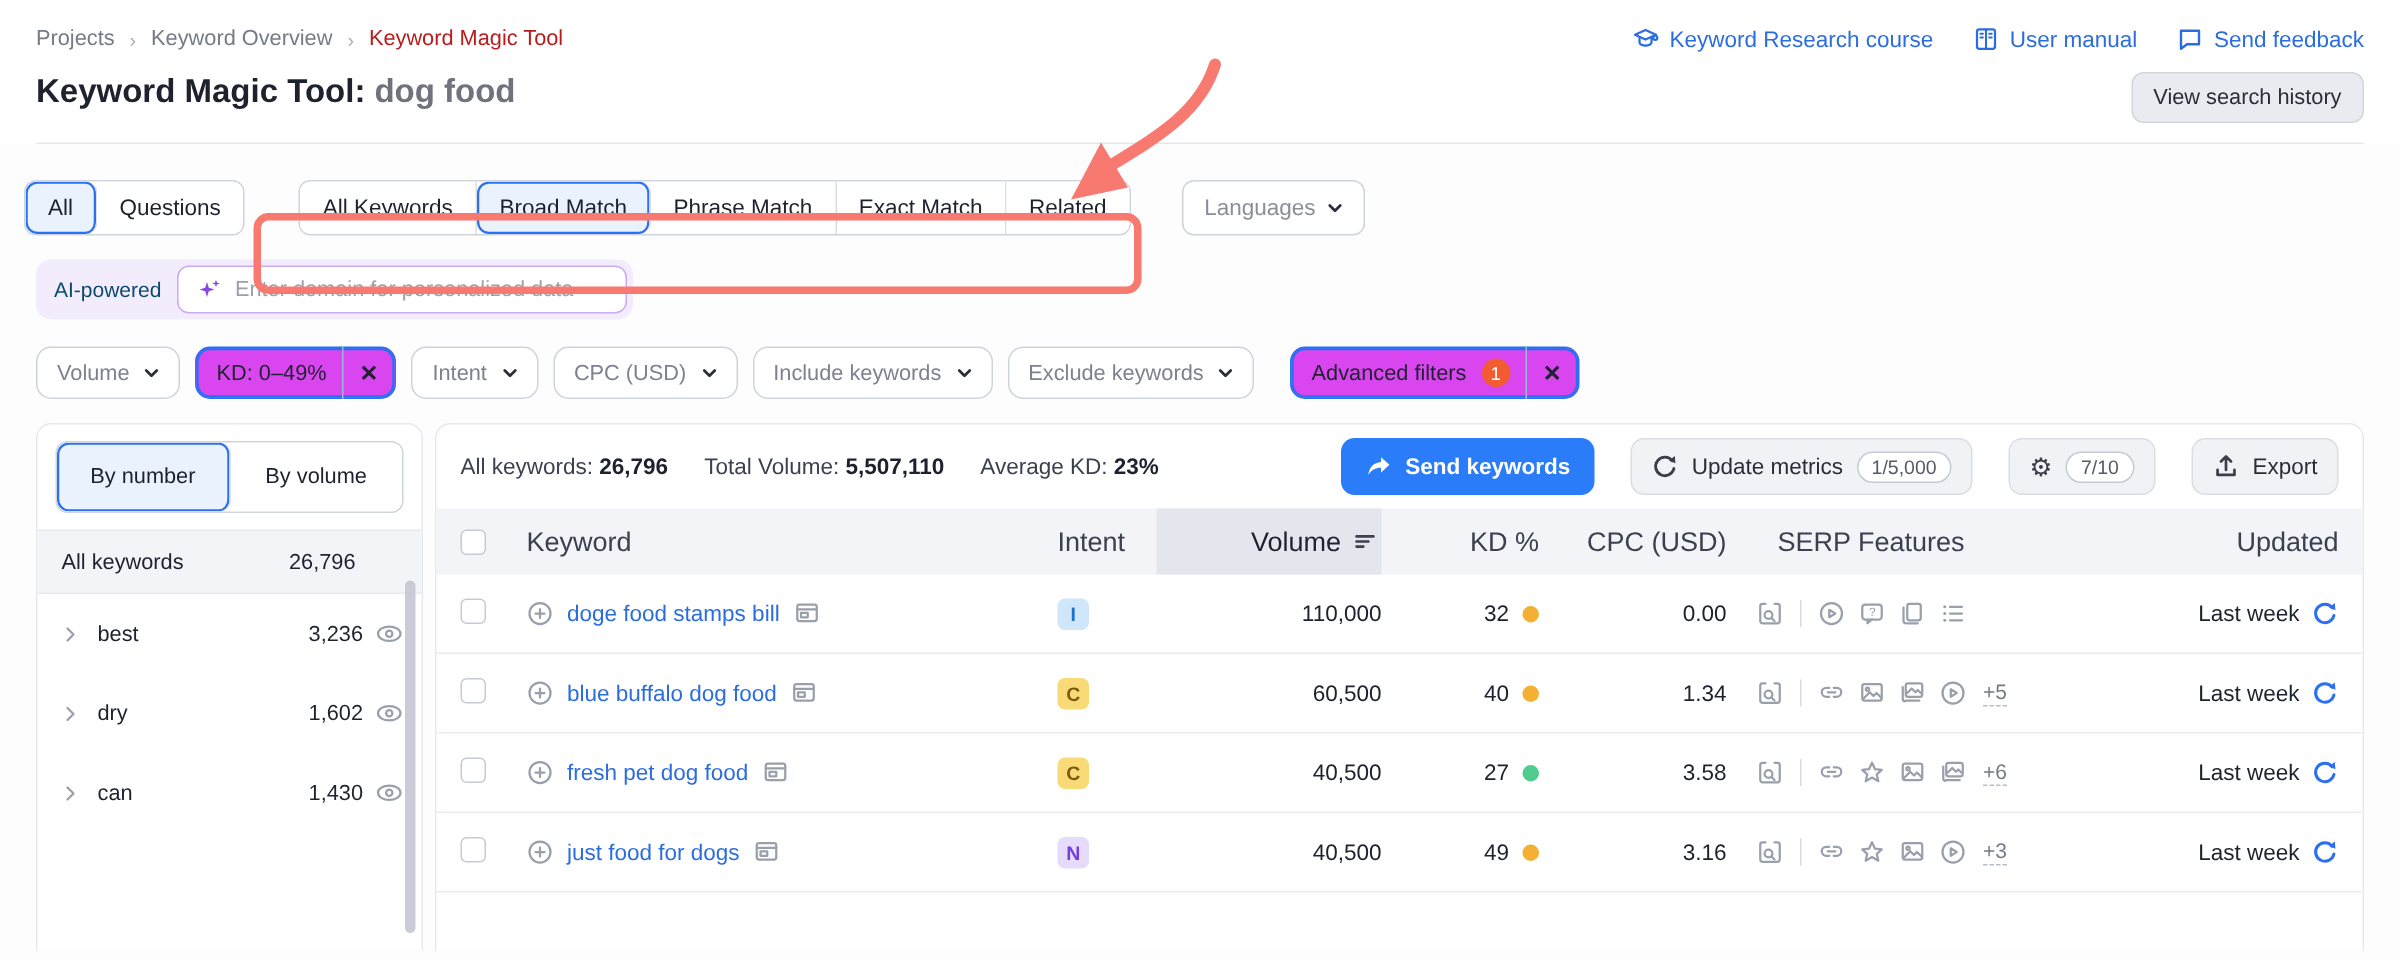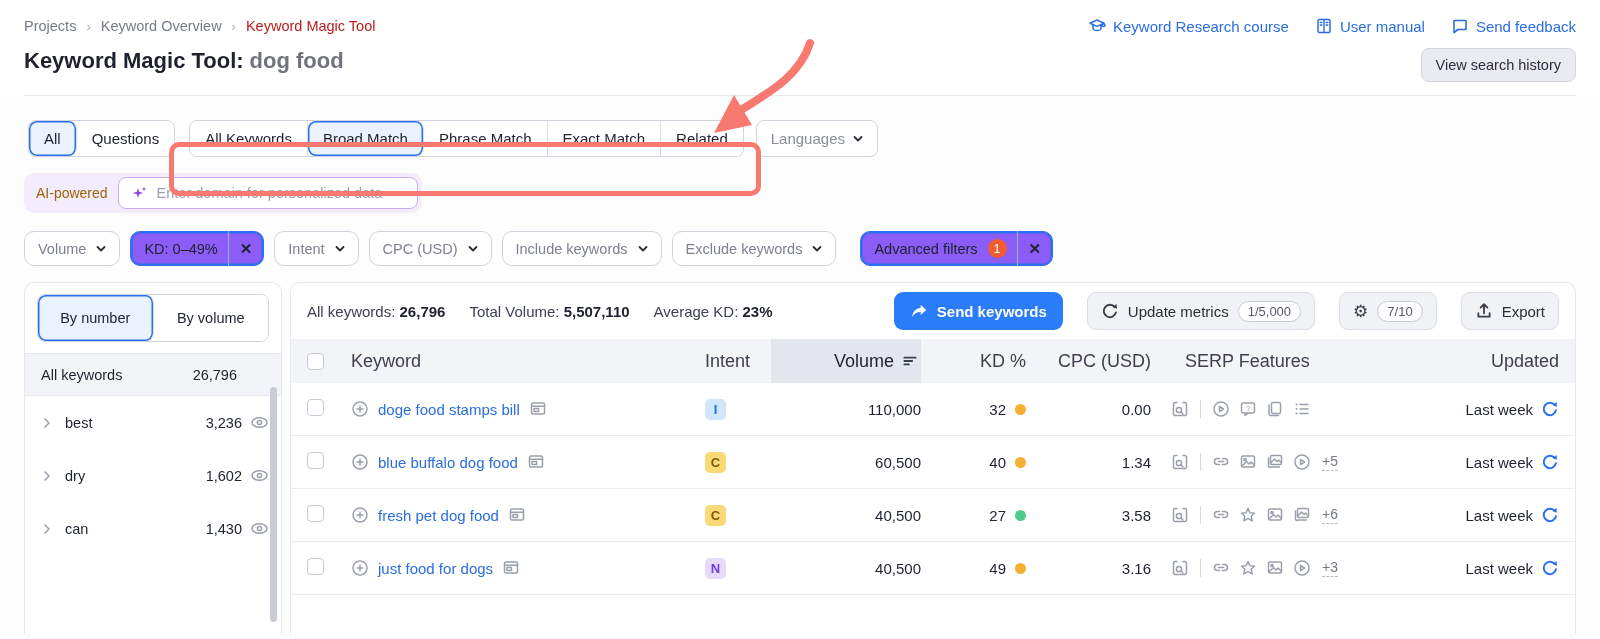--- a/index.html
+++ b/index.html
@@ -25,41 +25,41 @@
   .db-value { color:#2b6de0; display:flex; align-items:center; gap:4px; cursor:pointer; }
   .meta-gap { width:36px; }
   .chev { width:10px; height:10px; display:inline-block; }
   .divider { height:1px; background:#e6e8ee; margin-top:13px; }
 
   
   .anno-rect { position:absolute; left:169px; top:142px; width:592px; height:54px; border:5px solid #f8796f; border-radius:10px; pointer-events:none; z-index:6; }
   .anno-arrow { position:absolute; left:688px; top:33px; width:145px; height:118px; pointer-events:none; z-index:6; }
 
   
-  .tabs-row { display:flex; align-items:flex-start; gap:6px; padding:0 28px; margin-top:24px; height:37px; }
+  .tabs-row { display:flex; align-items:flex-start; gap:28px; padding:0 16px; margin-top:24px; height:37px; }
   .seg { display:flex; border:1px solid #cfd3db; border-radius:8px; background:#fff; overflow:hidden; height:37px; }
   .seg button { font-family:inherit; font-size:15px; color:#1e222e; background:#fff; border:none; border-right:1px solid #dadde4; padding:0 15px; cursor:pointer; height:100%; }
   .seg button:last-child { border-right:none; }
   .seg button.sel { background:#e9f2fd; box-shadow:inset 0 0 0 1.5px #2b70f0; border-radius:8px; }
   .dd { display:flex; align-items:center; gap:8px; border:1px solid #cfd3db; border-radius:8px; background:#fff; height:37px; padding:0 14px; font-size:15px; color:#8a8e99; cursor:pointer; }
   .tabs-row .match-group { margin-left:8px; margin-right:6px; }
 
   
   .ai-row { padding:0 24px; margin-top:16px; }
   .ai-wrap { display:inline-flex; align-items:center; background:#f3ecfc; border-radius:10px; padding:4px 4px 4px 12px; gap:10px; }
-  .ai-badge { color:#a16207; font-size:14px; }
+  .ai-badge { color:#0c4a6e; font-size:14px; }
   .ai-input { display:flex; align-items:center; gap:8px; background:#fff; border:1px solid #cbaaf2; border-radius:8px; height:32px; padding:0 12px; width:300px; }
   .ai-input input { border:none; outline:none; font-family:inherit; font-size:14.5px; color:#1e222e; width:100%; background:transparent; }
   .ai-input input::placeholder { color:#9ba0ab; }
 
   
   .filters-row { display:flex; align-items:center; gap:10px; padding:0 24px; margin-top:18px; height:35px; }
   .fbtn { display:flex; align-items:center; gap:10px; border:1px solid #cfd3db; border-radius:10px; background:#fff; height:35px; padding:0 13px; font-size:14.5px; color:#7d8190; cursor:pointer; }
   .fbtn .chev path { stroke:#2b2e38; }
-  .fbtn.active { background:#8b5cf6; box-shadow:inset 0 0 0 1.5px #2b70f0; border-color:#2b70f0; color:#1e222e; padding-right:0; }
+  .fbtn.active { background:#d946ef; box-shadow:inset 0 0 0 1.5px #2b70f0; border-color:#2b70f0; color:#1e222e; padding-right:0; }
   .fbtn.active .x { border-left:1px solid #9db4dd; padding:0 11px; height:35px; display:flex; align-items:center; font-size:15px; color:#1e222e; font-weight:bold; }
   .badge-orange { background:#f25c30; color:#fff; width:19px; height:19px; border-radius:50%; font-size:12.5px; display:flex; align-items:center; justify-content:center; }
 
   
   .content { display:flex; gap:8px; padding:0 24px; margin-top:16px; align-items:stretch; height:352px; }
   .panel { background:#fff; border:1px solid #e7e9ef; border-radius:10px 10px 0 0; border-bottom:none; }
 
   
   .sidebar { width:258px; flex:0 0 258px; position:relative; overflow:hidden; }
   .sidebar .seg { margin:11px 12px 0 12px; height:48px; }

